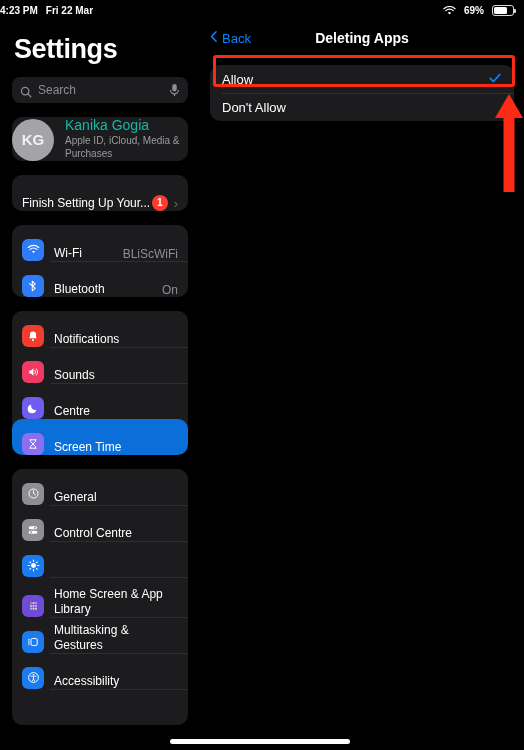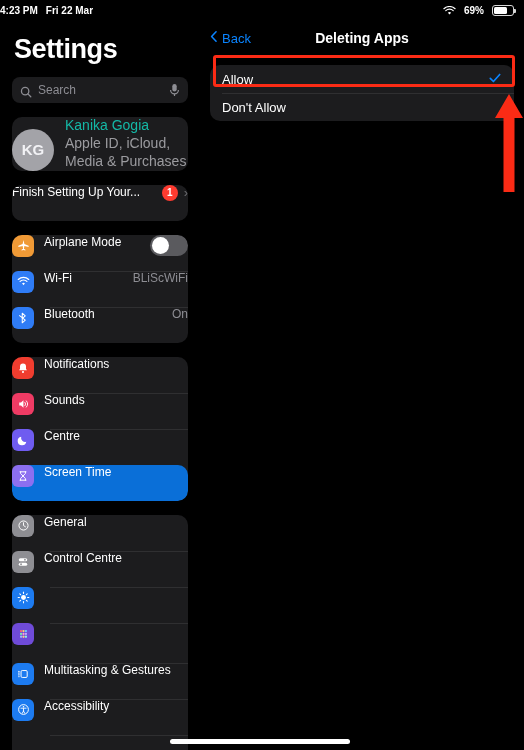--- a/index.html
+++ b/index.html
@@ -48,22 +48,22 @@
   }
   .search-text { font-size: 12px; color: #8d8d93; flex: 1; }
   .mic-ico { width: 11px; height: 14px; }
   .search-ico { width: 12px; height: 12px; }
 
   .group {
     margin: 14px 12px 0 12px; background: #1c1c1e;
     border-radius: 10px; overflow: hidden;
   }
   .row {
-    display: flex; align-items: flex-start; min-height: 28px;
-    padding: 0 0; position: relative;
+    display: flex; align-items: flex-end; min-height: 28px;
+    padding: 0 10px; position: relative;
   }
   .row + .row::before {
     content: ""; position: absolute; left: 38px; right: 0; top: 0;
     height: 1px; background: #2f2f31;
   }
   .row-ico {
     width: 22px; height: 22px; border-radius: 6px; flex: none;
     margin-right: 10px; display: flex; align-items: center; justify-content: center;
   }
   .row-label { font-size: 12px; color: #fff; flex: 1; line-height: 1.25; }
@@ -72,21 +72,21 @@
 
   
   .profile-row { display: flex; align-items: flex-end; }
   .avatar {
     width: 42px; height: 42px; border-radius: 50%;
     background: #a3a3a8; color: #f2f2f5; font-size: 15px; font-weight: 600;
     display: flex; align-items: center; justify-content: center; margin-right: 11px;
     flex: none;
   }
   .profile-name { font-size: 14px; color: #14b8a6; margin-bottom: 2px; }
-  .profile-sub { font-size: 14px; color: #9b9b9f; line-height: 1.28; }
+  .profile-sub { font-size: 10px; color: #9b9b9f; line-height: 1.28; }
 
   .badge {
     background: #ff3b30; color: #fff; font-size: 10px; font-weight: 600;
     min-width: 16px; height: 16px; border-radius: 8px;
     display: flex; align-items: center; justify-content: center; padding: 0 4px;
   }
 
   .toggle {
     width: 38px; height: 21px; border-radius: 11px; background: #5a5a5e;
     position: relative; flex: none;
@@ -198,31 +198,20 @@
     <div class="group">
       <div class="row tall">
         <span class="row-label">Finish Setting Up Your...</span>
         <span class="badge">1</span>
         <span class="chev">›</span>
       </div>
     </div>
 
     <div class="group">
       <div class="row tall">
-        <span class="row-ico" style="background:#f09a36">
-          <svg viewBox="0 0 16 16" width="13" height="13">
-              <path d="M8 1.2 l1.1 5.1 5.2 2.1 v1.3 l-5.2-1 -.6 3.3 1.9 1.3 v1 L8 13.6 l-2.4.7 v-1 l1.9-1.3 -.6-3.3 -5.2 1 V8.4 l5.2-2.1z" fill="#fff"></path>
-            </svg>
-        </span>
-        <span class="row-label">Airplane Mode</span>
-        <span class="toggle">
-            <i class="toggle-knob"></i>
-          </span>
-      </div>
-      <div class="row tall">
         <span class="row-ico" style="background:#2f7cf6">
           <svg viewBox="0 0 16 13" width="13" height="11">
             <path d="M8 11 L6.2 8.8 a2.8 2.8 0 0 1 3.6 0 Z" fill="#fff"></path>
             <path d="M3.8 6.4 a6 6 0 0 1 8.4 0" stroke="#fff" stroke-width="1.5" fill="none" stroke-linecap="round"></path>
             <path d="M1.6 4 a9.2 9.2 0 0 1 12.8 0" stroke="#fff" stroke-width="1.5" fill="none" stroke-linecap="round"></path>
           </svg>
         </span>
         <span class="row-label">Wi-Fi</span>
         <span class="row-value">BLiScWiFi</span>
       </div>
@@ -319,20 +308,21 @@
               <circle cx="8" cy="5" r="1.4" fill="#ffd166"></circle>
               <circle cx="11" cy="5" r="1.4" fill="#6bcfff"></circle>
             <circle cx="5" cy="8.5" r="1.4" fill="#7bf0a8"></circle>
               <circle cx="8" cy="8.5" r="1.4" fill="#ff9bd2"></circle>
               <circle cx="11" cy="8.5" r="1.4" fill="#c2a8ff"></circle>
             <circle cx="5" cy="12" r="1.4" fill="#9bb8ff"></circle>
               <circle cx="8" cy="12" r="1.4" fill="#ffc48c"></circle>
               <circle cx="11" cy="12" r="1.4" fill="#8ef0e0"></circle>
           </svg>
         </span>
+        <span class="row-label">Home Screen &amp; App Library</span>
       </div>
       <div class="row tall">
         <span class="row-ico" style="background:#1d7bf0">
           <svg viewBox="0 0 16 16" width="12" height="12">
               <rect x="5.4" y="3.4" width="8.2" height="9.2" rx="1.6" stroke="#fff" stroke-width="1.3" fill="none"></rect>
               <line x1="2.6" y1="4.4" x2="2.6" y2="5.6" stroke="#fff" stroke-width="1.4" stroke-linecap="round"></line>
               <line x1="2.6" y1="7.4" x2="2.6" y2="8.6" stroke="#fff" stroke-width="1.4" stroke-linecap="round"></line>
               <line x1="2.6" y1="10.4" x2="2.6" y2="11.6" stroke="#fff" stroke-width="1.4" stroke-linecap="round"></line>
             </svg>
         </span>

